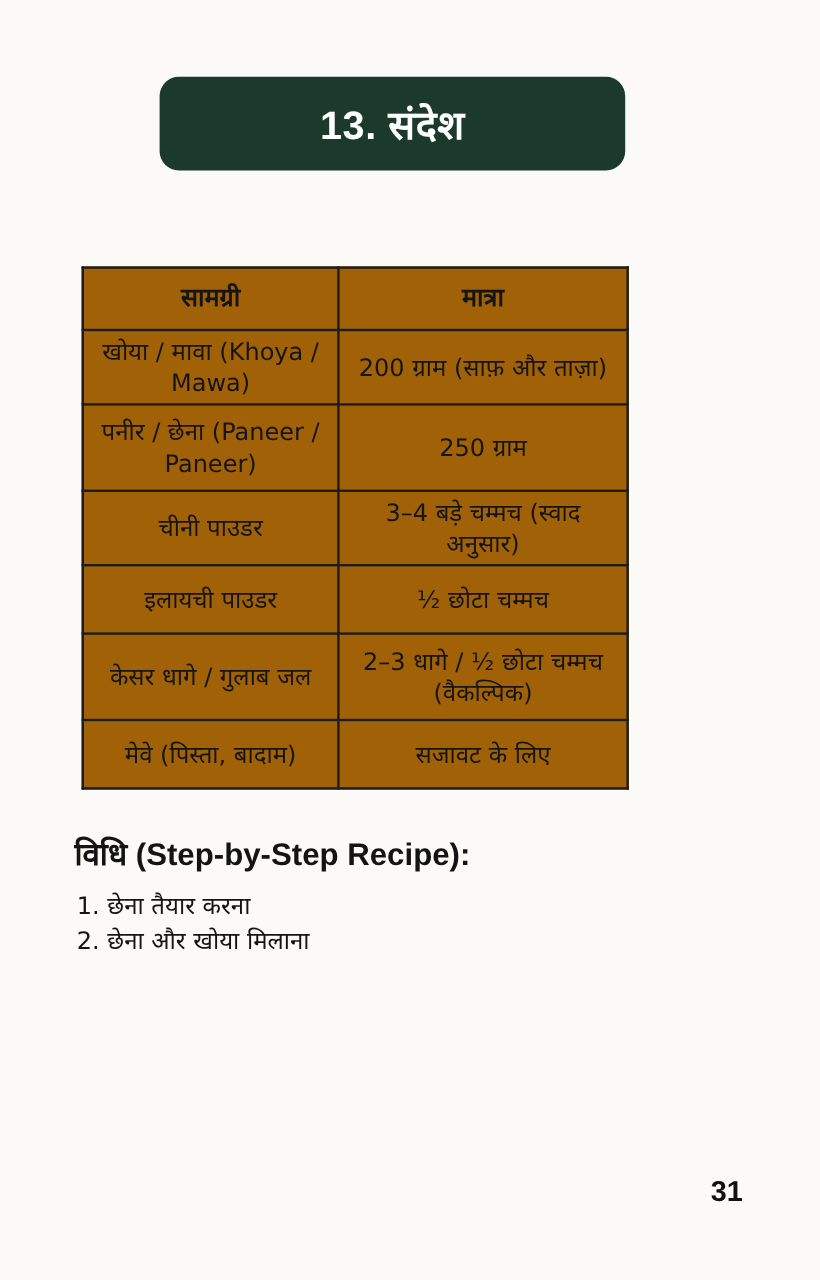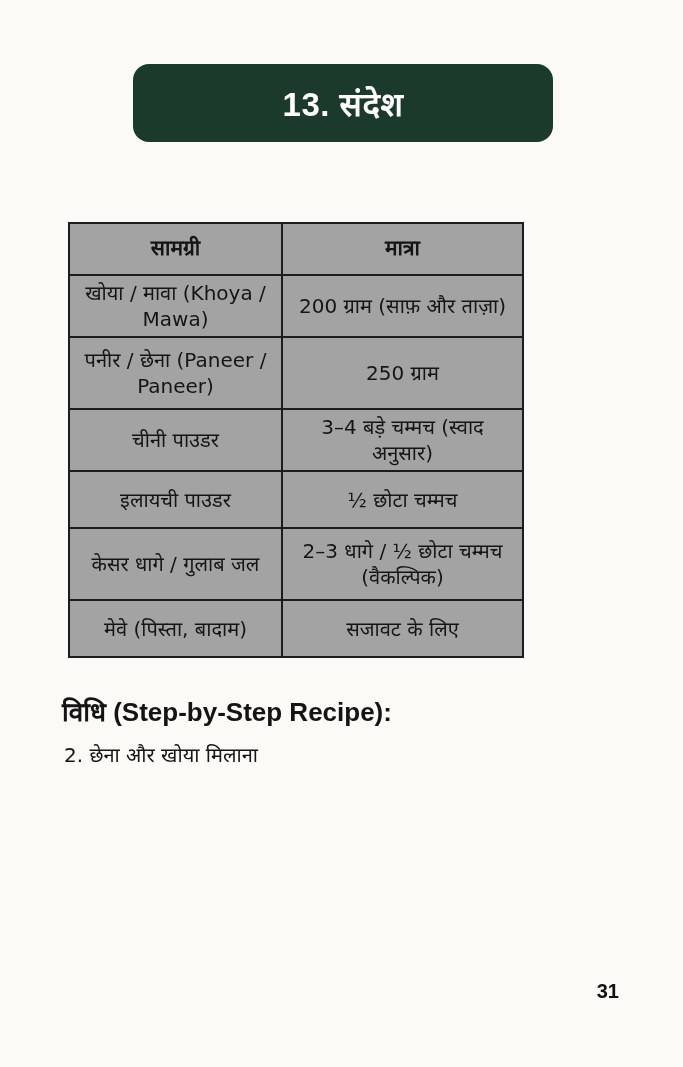--- a/index.html
+++ b/index.html
@@ -8,21 +8,21 @@
     width: 683px;
     height: 1067px;
     background: #FBFAF6;
     color: #151515;
     font-family: "DejaVu Sans", sans-serif;
     overflow: hidden;
   }
   .title-banner {
     position: absolute;
     left: 133px; top: 64px;
-    width: 420px; height: 78px;
+    width: 388px; height: 78px;
     background: #1B3A2B;
     border-radius: 16px;
     display: flex; align-items: center; justify-content: center;
   }
   .title-banner .title-text {
     color: #ffffff;
     font-size: 33px;
     font-weight: bold;
     font-family: "Liberation Sans", "DejaVu Sans", sans-serif;
     letter-spacing: 0.5px;
@@ -36,21 +36,21 @@
     font-family: "Liberation Sans", "DejaVu Sans", sans-serif;
   }
   .ingredients-heading { left: 75px; top: 165px; }
   .method-heading { left: 62px; top: 693px; }
   table.ingredients {
     position: absolute;
     left: 68px; top: 222px;
     width: 454px;
     border-collapse: collapse;
     table-layout: fixed;
-    background: #a3a3a3;
+    background: #a16207;
   }
   table.ingredients col.c1 { width: 213px; }
   table.ingredients col.c2 { width: 241px; }
   table.ingredients th, table.ingredients td {
     border: 2px solid #1c1c1c;
     text-align: center;
     vertical-align: middle;
     padding: 4px 12px;
     font-size: 20px;
     line-height: 1.3;
@@ -76,21 +76,21 @@
   .steps ul {
     margin: 0;
     padding-left: 42px;
     list-style: disc outside;
   }
   .steps li { padding-left: 4px; margin: 0; }
   .page-number {
     position: absolute;
     right: 64px;
     top: 980px;
-    font-size: 20px;
+    font-size: 24px;
     font-weight: bold;
     color: #111111;
     font-family: "Liberation Sans", "DejaVu Sans", sans-serif;
   }
 </style>
 </head>
 <body>
 
 <div class="page">
 
@@ -134,18 +134,19 @@
       <tr>
         <td>मेवे (पिस्ता, बादाम)</td>
         <td>सजावट के लिए</td>
       </tr>
     </tbody>
   </table>
 
   <h2 class="section-heading method-heading">विधि (Step-by-Step Recipe):</h2>
 
   <div class="steps">
+    <p class="step-title">1. छेना तैयार करना</p>
     <p class="step-title">2. छेना और खोया मिलाना</p>
   </div>
 
   <div class="page-number">31</div>
 
 </div>
 
 </body></html>

